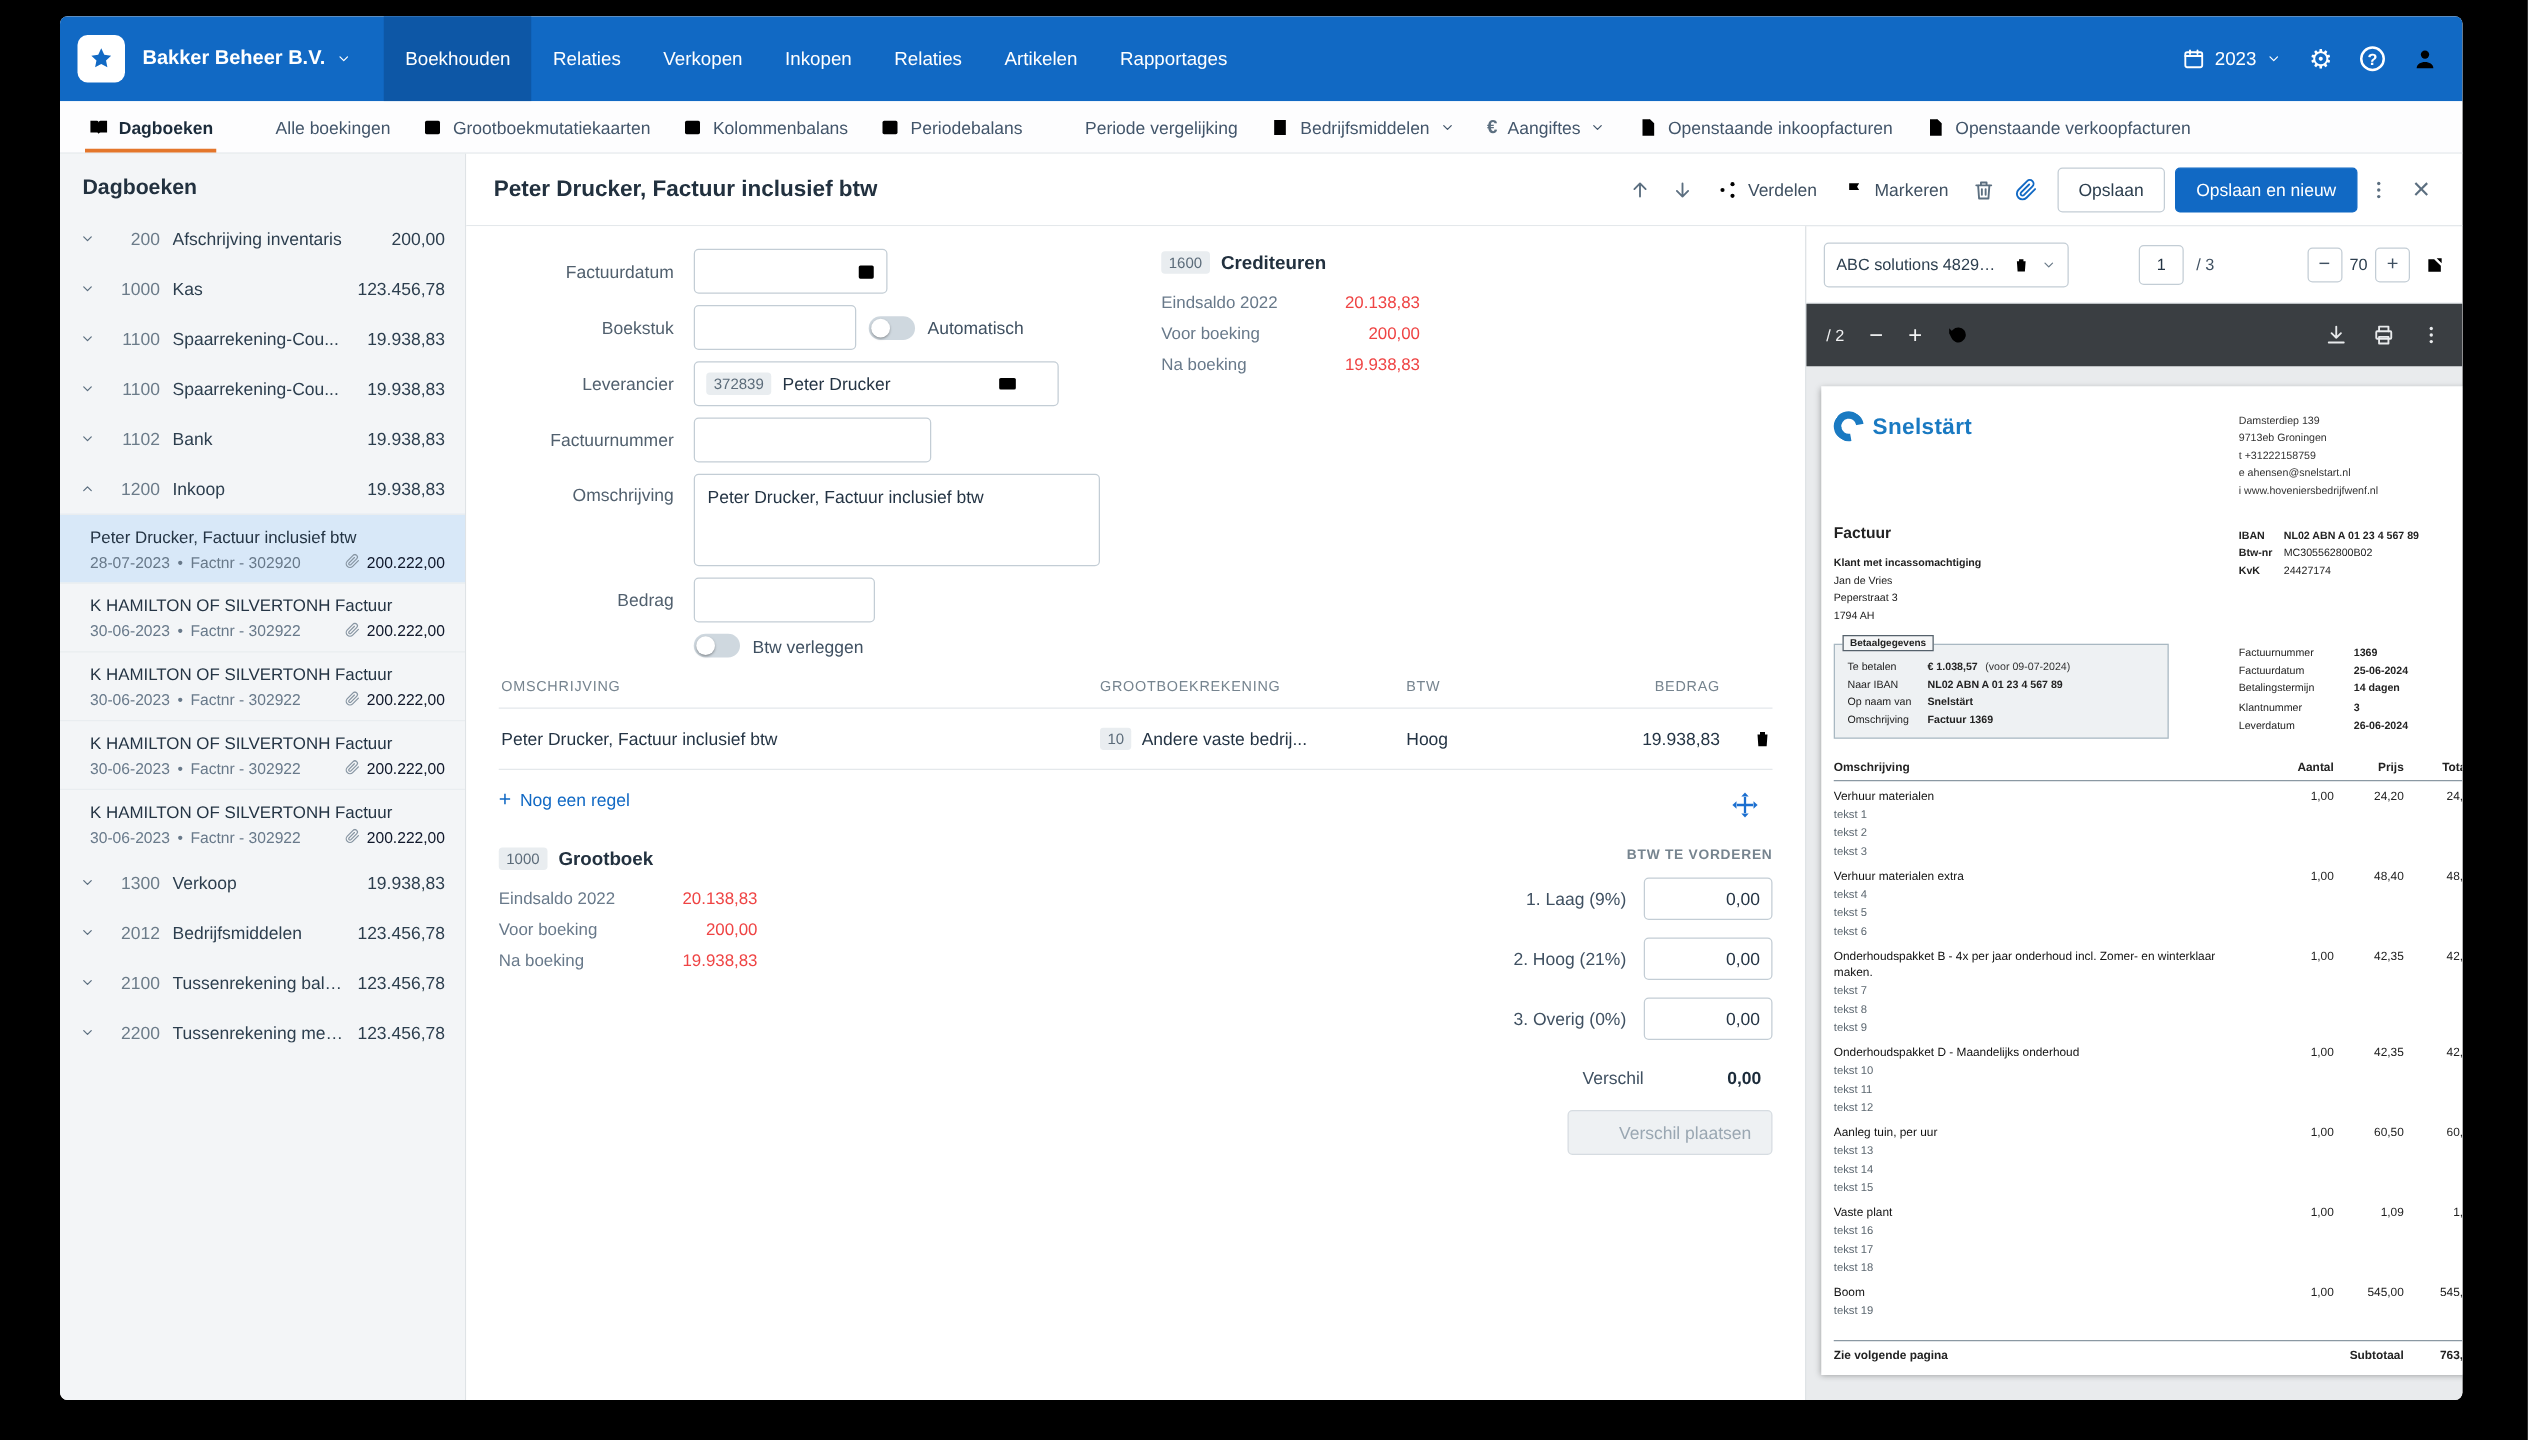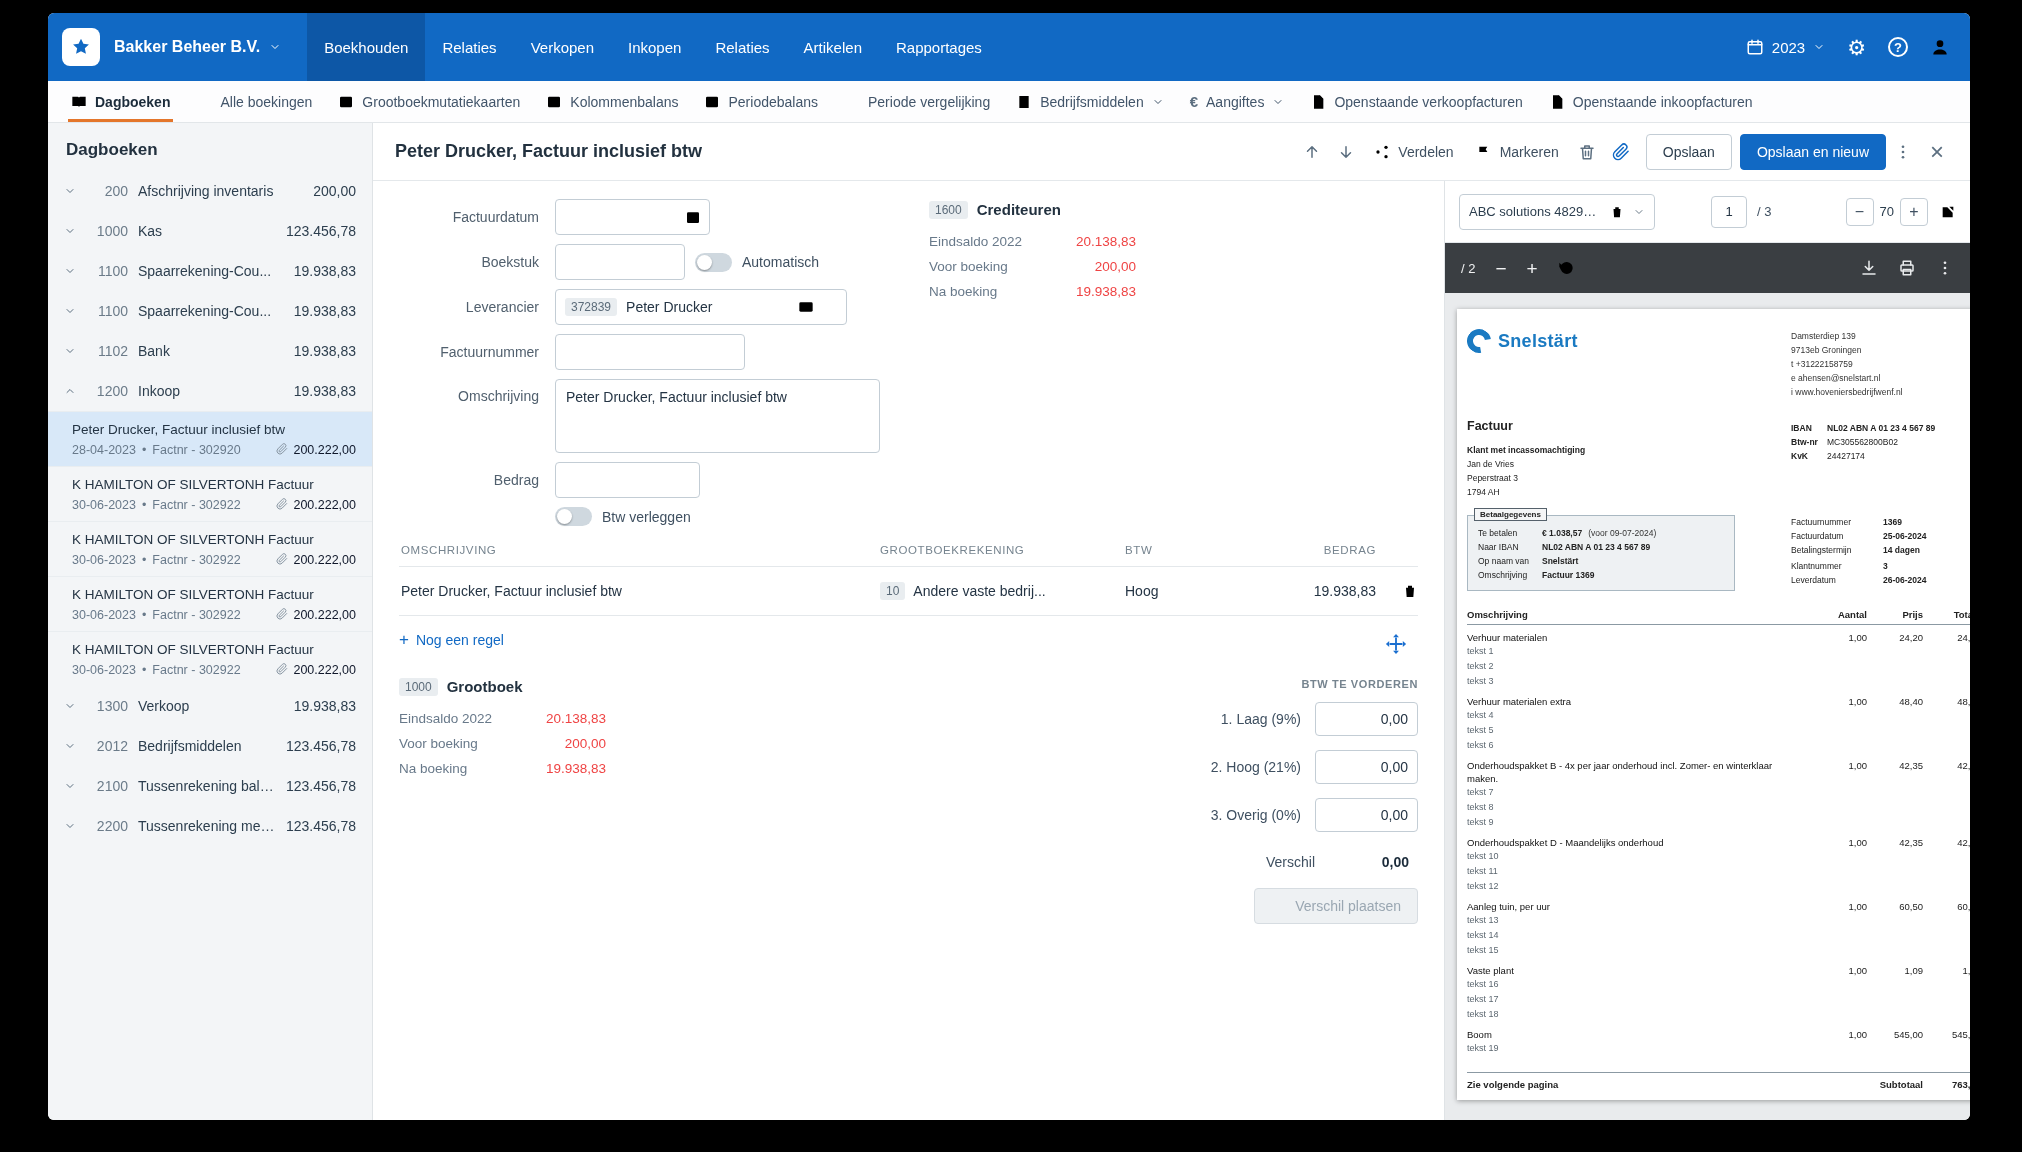--- a/index.html
+++ b/index.html
@@ -82,21 +82,21 @@
   .toggle{width:37px;height:19px;border-radius:10px;background:#cfd8df;position:relative;margin:0 10px;cursor:pointer;flex:0 0 37px}
   .toggle::after{content:"";position:absolute;left:2px;top:2px;width:15px;height:15px;border-radius:50%;background:#fff;box-shadow:0 1px 2px rgba(0,0,0,.35)}
   .tlabel{font-size:14px;color:#3f5061}
   .chipbox{width:292px;height:36px;border:1px solid #c3cdd5;border-radius:4px;display:flex;align-items:center;padding:0 9px;gap:9px}
   .badge{background:#e9edf0;color:#5b6b79;border-radius:3px;padding:2px 6px;font-size:12px;white-space:nowrap}
   .chipname{font-size:14px;flex:1;white-space:nowrap;overflow:hidden;text-overflow:ellipsis}
   .chipbox .cic{color:#6b7b89;display:flex;cursor:pointer}
   .ta{width:325px;height:74px;border:1px solid #c3cdd5;border-radius:4px;font-size:14px;color:#243444;padding:8px 10px;resize:none;outline:none;font-family:inherit;line-height:1.35}
 
   .acct{position:absolute;left:530px;top:2px;width:260px}
-  .accthead{display:flex;align-items:flex-start;gap:9px;margin-bottom:10px}
+  .accthead{display:flex;align-items:flex-end;gap:9px;margin-bottom:10px}
   .accttitle{font-size:15px;font-weight:bold;color:#22313f}
   .acctrow{display:flex;font-size:13.5px;line-height:25px}
   .acctlabel{width:112px;color:#68798a}
   .acctval{width:95px;text-align:right;color:#ef4444}
 
   
   .btable{margin-top:18px}
   .thead{display:flex;align-items:center;font-size:11.5px;letter-spacing:.6px;color:#76848f;padding-bottom:10px;border-bottom:1px solid #e4e8eb}
   .trow{display:flex;align-items:center;height:49px;border-bottom:1px solid #e4e8eb;font-size:14px}
   .c-oms{flex:1;padding-left:2px;white-space:nowrap;overflow:hidden;text-overflow:ellipsis}
@@ -311,30 +311,30 @@
             <path d="M6 9l6 6 6-6"></path>
           </svg>
     </div>
     <div class="stab">
       <span class="sic">
             <svg class="ic16" viewBox="0 0 24 24">
               <path d="M6 2h9l5 5v15H6z"></path>
               <path d="M14 2v6h6"></path>
             </svg>
           </span>
-      <span>Openstaande verkoopfacturen</span>
+      <span>Openstaande inkoopfacturen</span>
     </div>
     <div class="stab">
       <span class="sic">
             <svg class="ic16" viewBox="0 0 24 24">
               <path d="M6 2h9l5 5v15H6z"></path>
               <path d="M14 2v6h6"></path>
             </svg>
           </span>
-      <span>Openstaande inkoopfacturen</span>
+      <span>Openstaande verkoopfacturen</span>
     </div>
   </nav>
 
   <div class="main">
 
     <aside class="sidebar">
       <div class="sb-title">Dagboeken</div>
 
       <div class="group">
         <span class="chev">
@@ -393,21 +393,21 @@
               </svg>
             </span>
         <span class="code">1200</span>
         <span class="gname">Inkoop</span>
         <span class="amount">19.938,83</span>
       </div>
 
       <div class="entry selected">
         <div class="et">Peter Drucker, Factuur inclusief btw</div>
         <div class="emeta">
-          <span>28-04-2023</span>
+          <span>28-07-2023</span>
               <span class="edot"></span>
           <span>Factnr - 302920</span>
           <span class="eamt">
                 <svg class="ic ic12" viewBox="0 0 24 24">
                   <path d="M21.44 11.05l-9.19 9.19a6 6 0 0 1-8.49-8.49l9.19-9.19a4 4 0 0 1 5.66 5.66l-9.2 9.19a2 2 0 0 1-2.83-2.83l8.49-8.48"></path>
                 </svg>
                 <span>200.222,00</span>
               </span>
         </div>
       </div>

